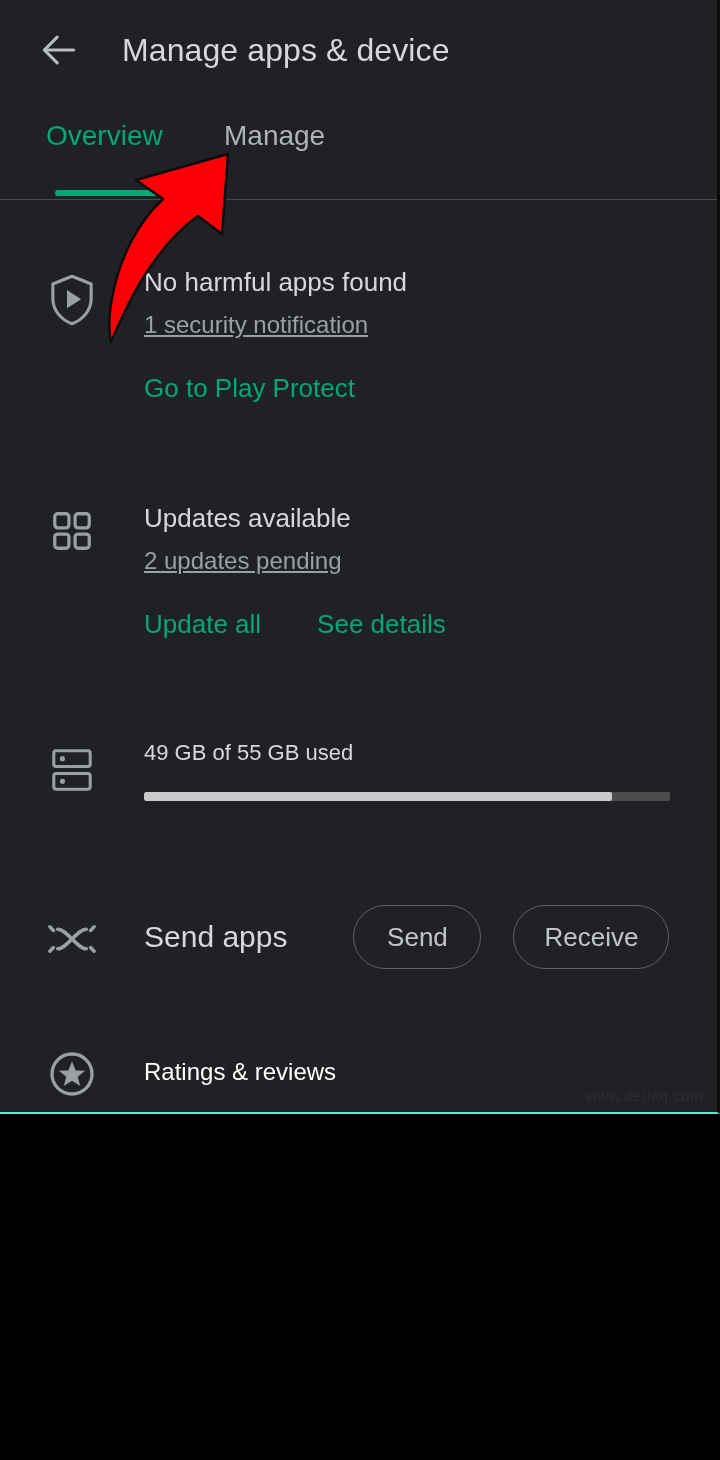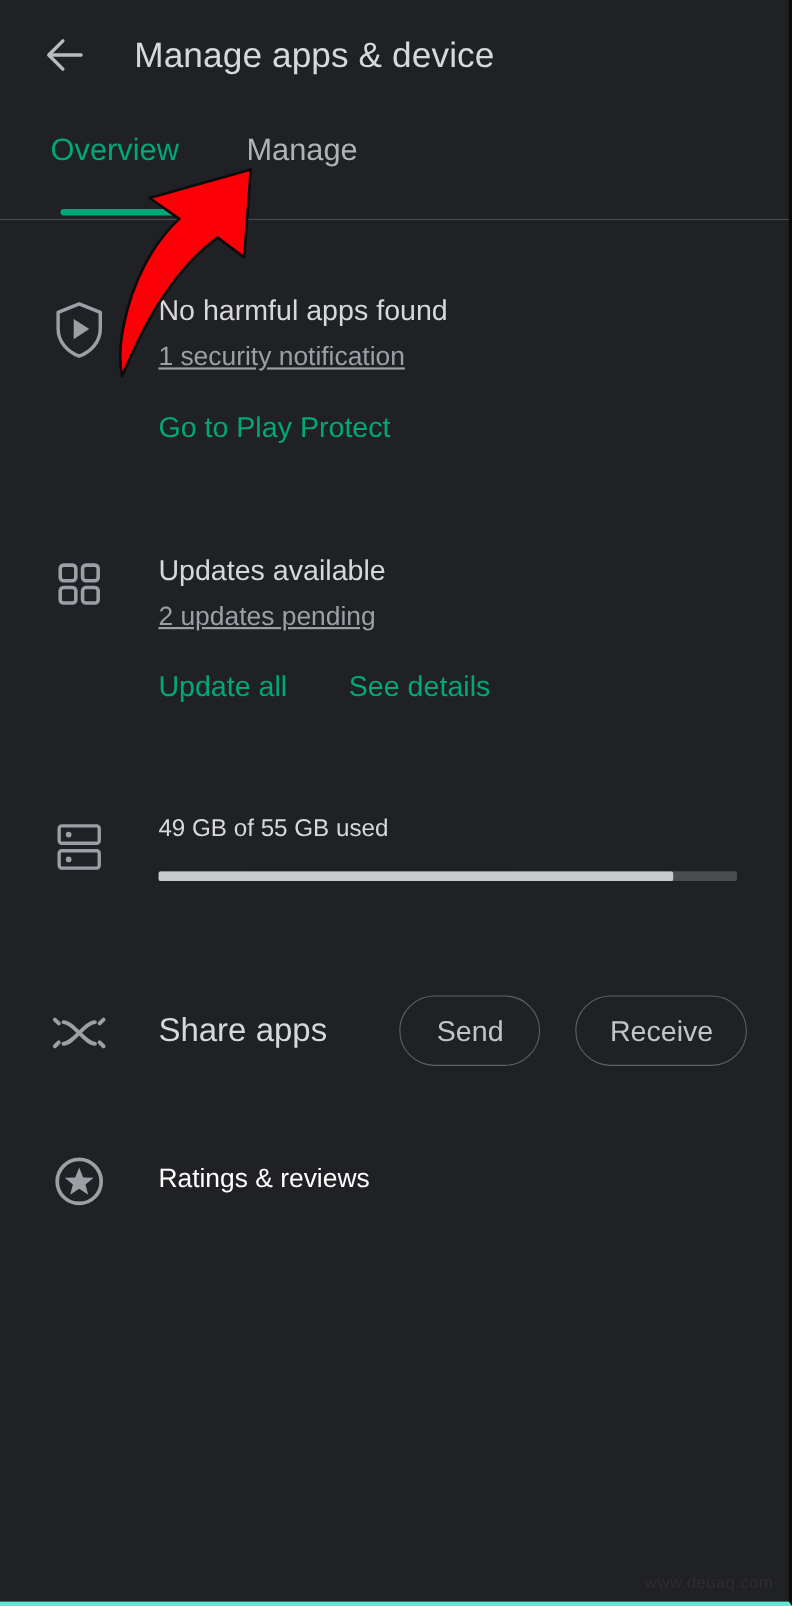--- a/index.html
+++ b/index.html
@@ -9,25 +9,25 @@
     background: #000;
   }
   body {
     font-family: "Liberation Sans", sans-serif;
     -webkit-font-smoothing: antialiased;
   }
 
   #screen {
     position: relative;
     width: 720px;
-    height: 1460px;
+    height: 1114px;
     background: #202124;
     overflow: hidden;
     border-right: 3px solid #0b0b0b;
-    border-bottom: 4px solid #5eead4;
+    border-bottom: 2px solid #5eead4;
     box-sizing: border-box;
     color: #c9cbcd;
   }
 
   
   .appbar {
     position: absolute;
     top: 0; left: 0;
     width: 720px;
     height: 100px;
@@ -291,21 +291,21 @@
       <svg width="50" height="40" viewBox="0 0 28 22" fill="none" stroke="#9aa0a6" stroke-width="2" stroke-linecap="round">
         <path d="M6 5.5 C11 5.5 17 16.5 22 16.5"></path>
         <path d="M6 16.5 C11 16.5 17 5.5 22 5.5"></path>
         <line x1="1.6" y1="4.2" x2="3.6" y2="6.2"></line>
         <line x1="1.6" y1="17.8" x2="3.6" y2="15.8"></line>
         <line x1="26.4" y1="4.2" x2="24.4" y2="6.2"></line>
         <line x1="26.4" y1="17.8" x2="24.4" y2="15.8"></line>
       </svg>
     </div>
     <div class="row-body share-inline">
-      <span class="share-label">Share apps</span>
+      <span class="share-label">Send apps</span>
       <button class="pill-btn" id="send-button">Send</button>
       <button class="pill-btn" id="receive-button">Receive</button>
     </div>
   </div>
 
   <div class="row" id="sec-ratings">
     <div class="row-icon">
       <svg width="50" height="50" viewBox="0 0 24 24" fill="none" stroke="#9aa0a6" stroke-width="1.6">
         <circle cx="12" cy="12" r="9.6"></circle>
         <polygon fill="#9aa0a6" stroke="none" points="12,5.9 13.75,10.3 18.3,10.45 14.75,13.35 15.95,17.8 12,15.2 8.05,17.8 9.25,13.35 5.7,10.45 10.25,10.3"></polygon>

